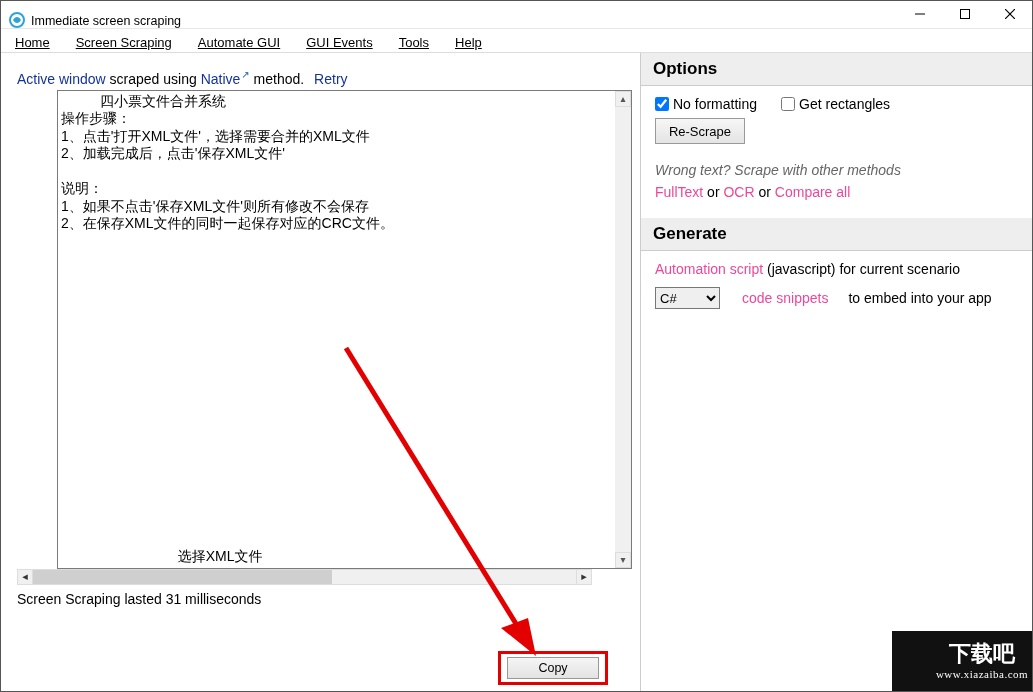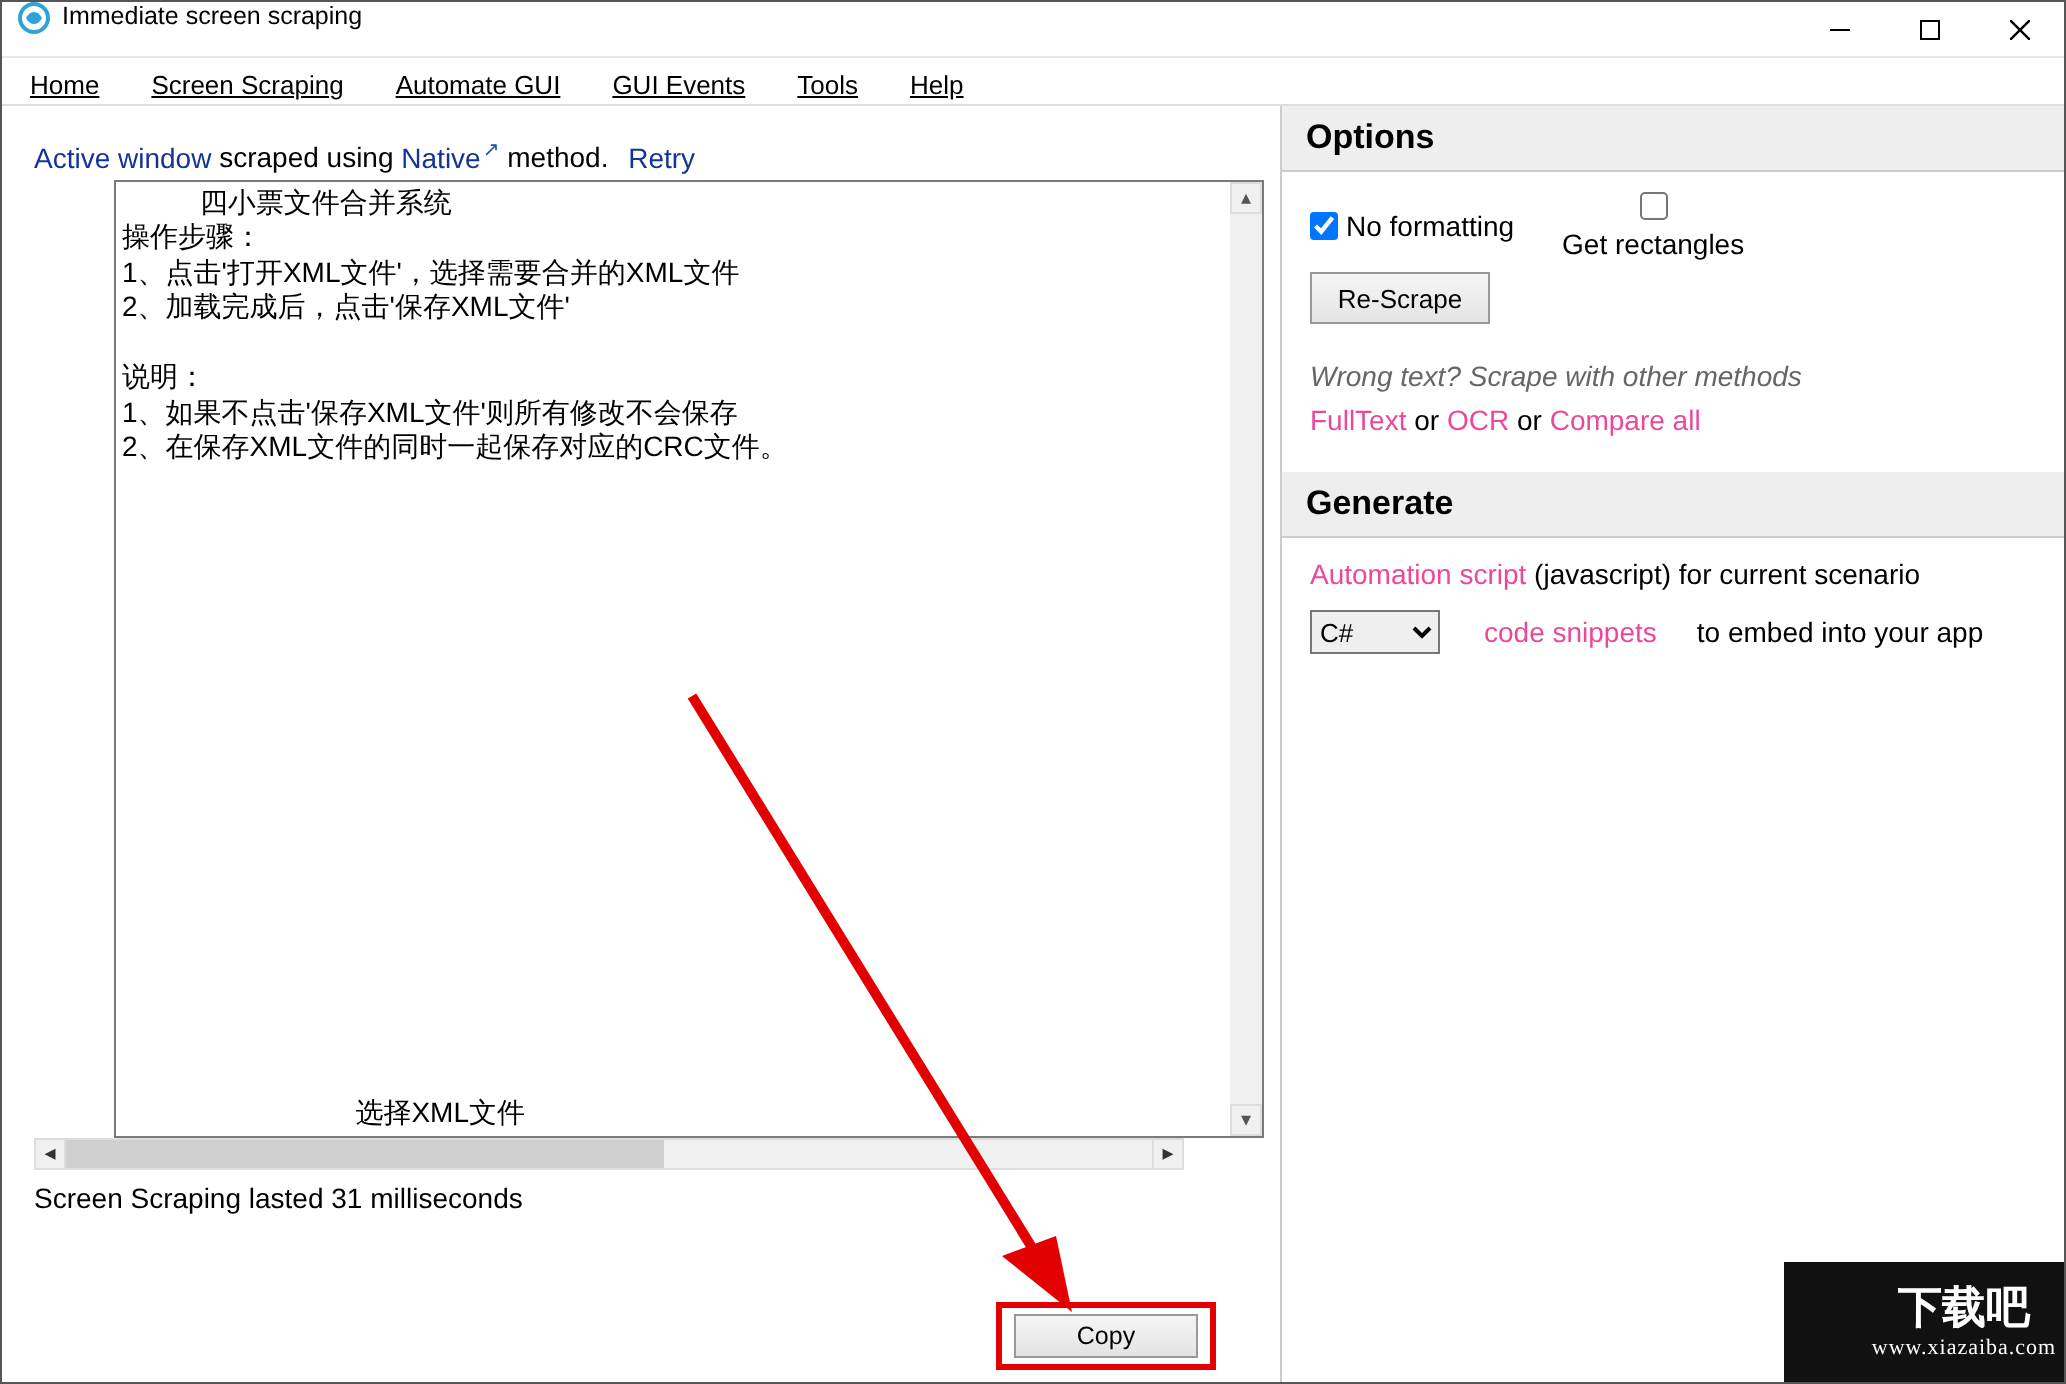--- a/index.html
+++ b/index.html
@@ -11,21 +11,21 @@
     height: 692px;
     position: relative;
     border: 1px solid #555;
     overflow: hidden;
   }
   
   .titlebar {
     height: 28px;
     background: #fff;
     display: flex;
-    align-items: flex-start;
+    align-items: flex-end;
     border-bottom: 1px solid #e8e8e8;
   }
   .title-icon {
     width: 16px; height: 16px;
     margin-left: 8px; margin-right: 6px;
     position: relative;
   }
   .title-icon svg { display:block; }
   .title-text { font-size: 12.5px; color:#000; flex:0 0 auto;}
   .title-spacer { flex:1; }
@@ -285,21 +285,21 @@
   </div>
 
   <div class="right">
     <div class="section-head">Options</div>
     <div class="section-body">
       <div class="row">
         <label class="chk">
           <input type="checkbox" checked="" style="">
           <span>No formatting</span>
         </label>
-        <label class="chk" style="margin-left:4px;flex-direction:column;">
+        <label class="chk" style="margin-left:4px;">
           <input type="checkbox" style="">
           <span>Get rectangles</span>
         </label>
       </div>
       <button class="rescrape">Re-Scrape</button>
       <div class="sep-space"></div>
       <div class="italic gray">
         <span>Wrong text?</span><span> Scrape with other methods</span>
       </div>
       <div style="margin-top:6px;">

